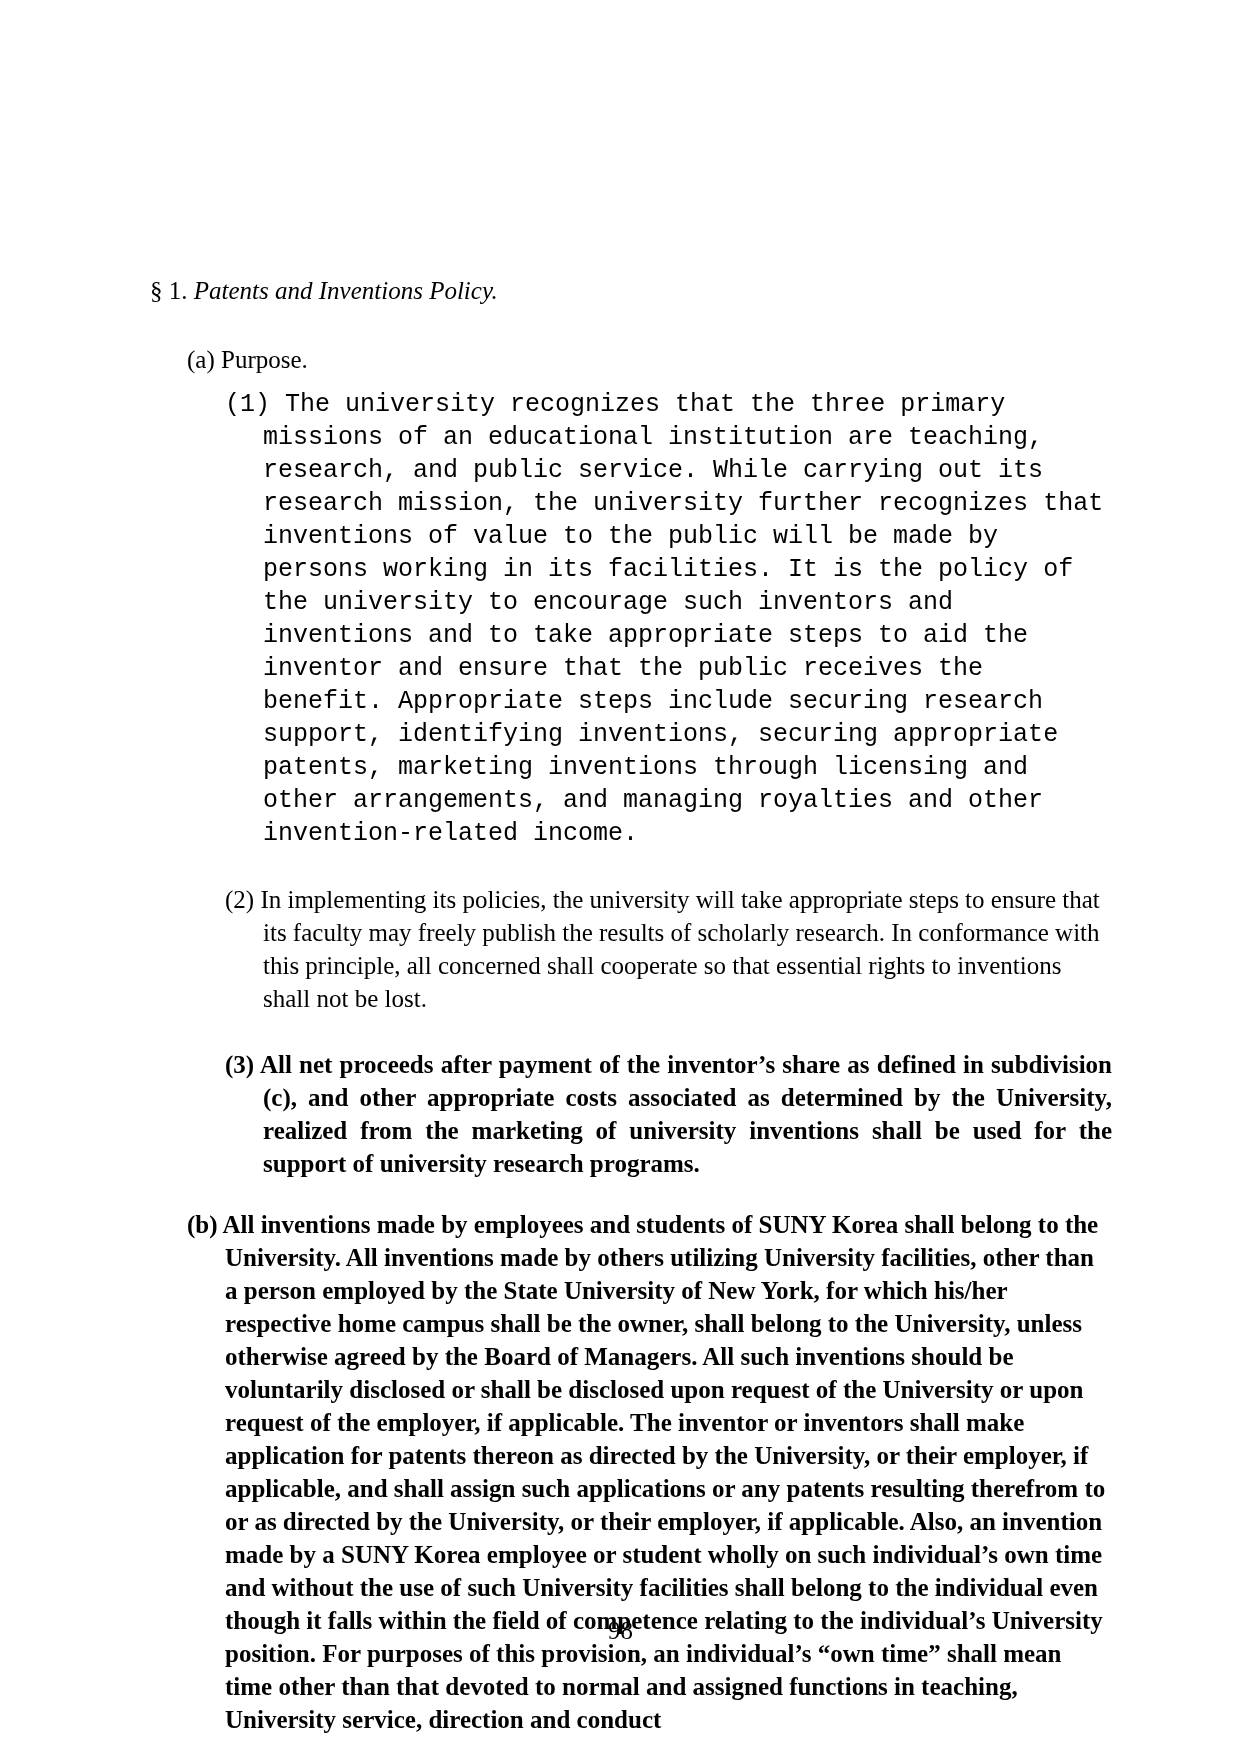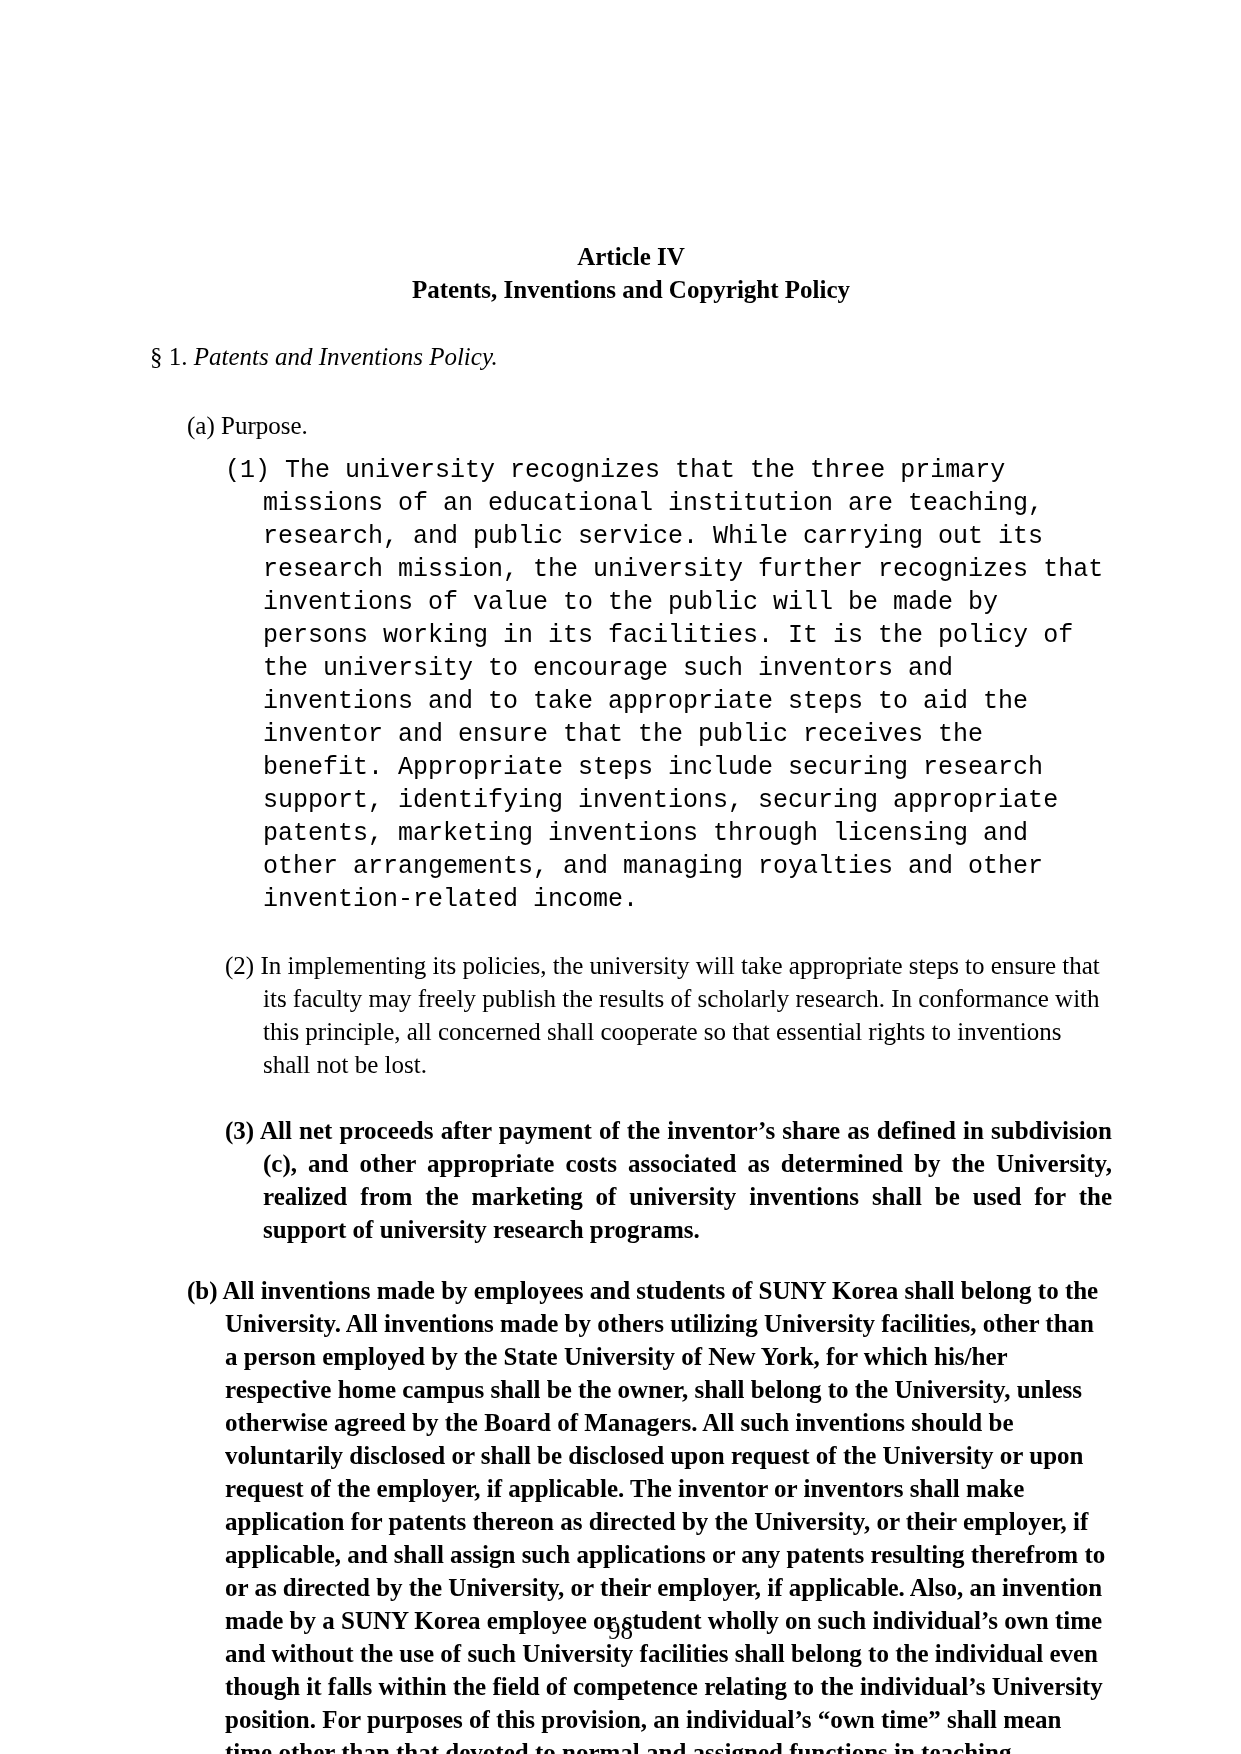--- a/index.html
+++ b/index.html
@@ -81,24 +81,20 @@
     text-align: center;
   }
 </style>
 </head>
 <body>
 
 <div class="page">
 
   <div class="content">
 
-    <div class="title-block">
-      <span class="title-line">Article IV</span>
-      <span class="title-line">Patents, Inventions and Copyright Policy</span>
-    </div>
 
     <p class="section-heading">
       <span>§ 1.</span>
       <span class="section-title-italic">Patents and Inventions Policy.</span>
     </p>
 
     <p class="hang-a clause-a">
       <span>(a)</span>
       <span>Purpose.</span>
     </p>

